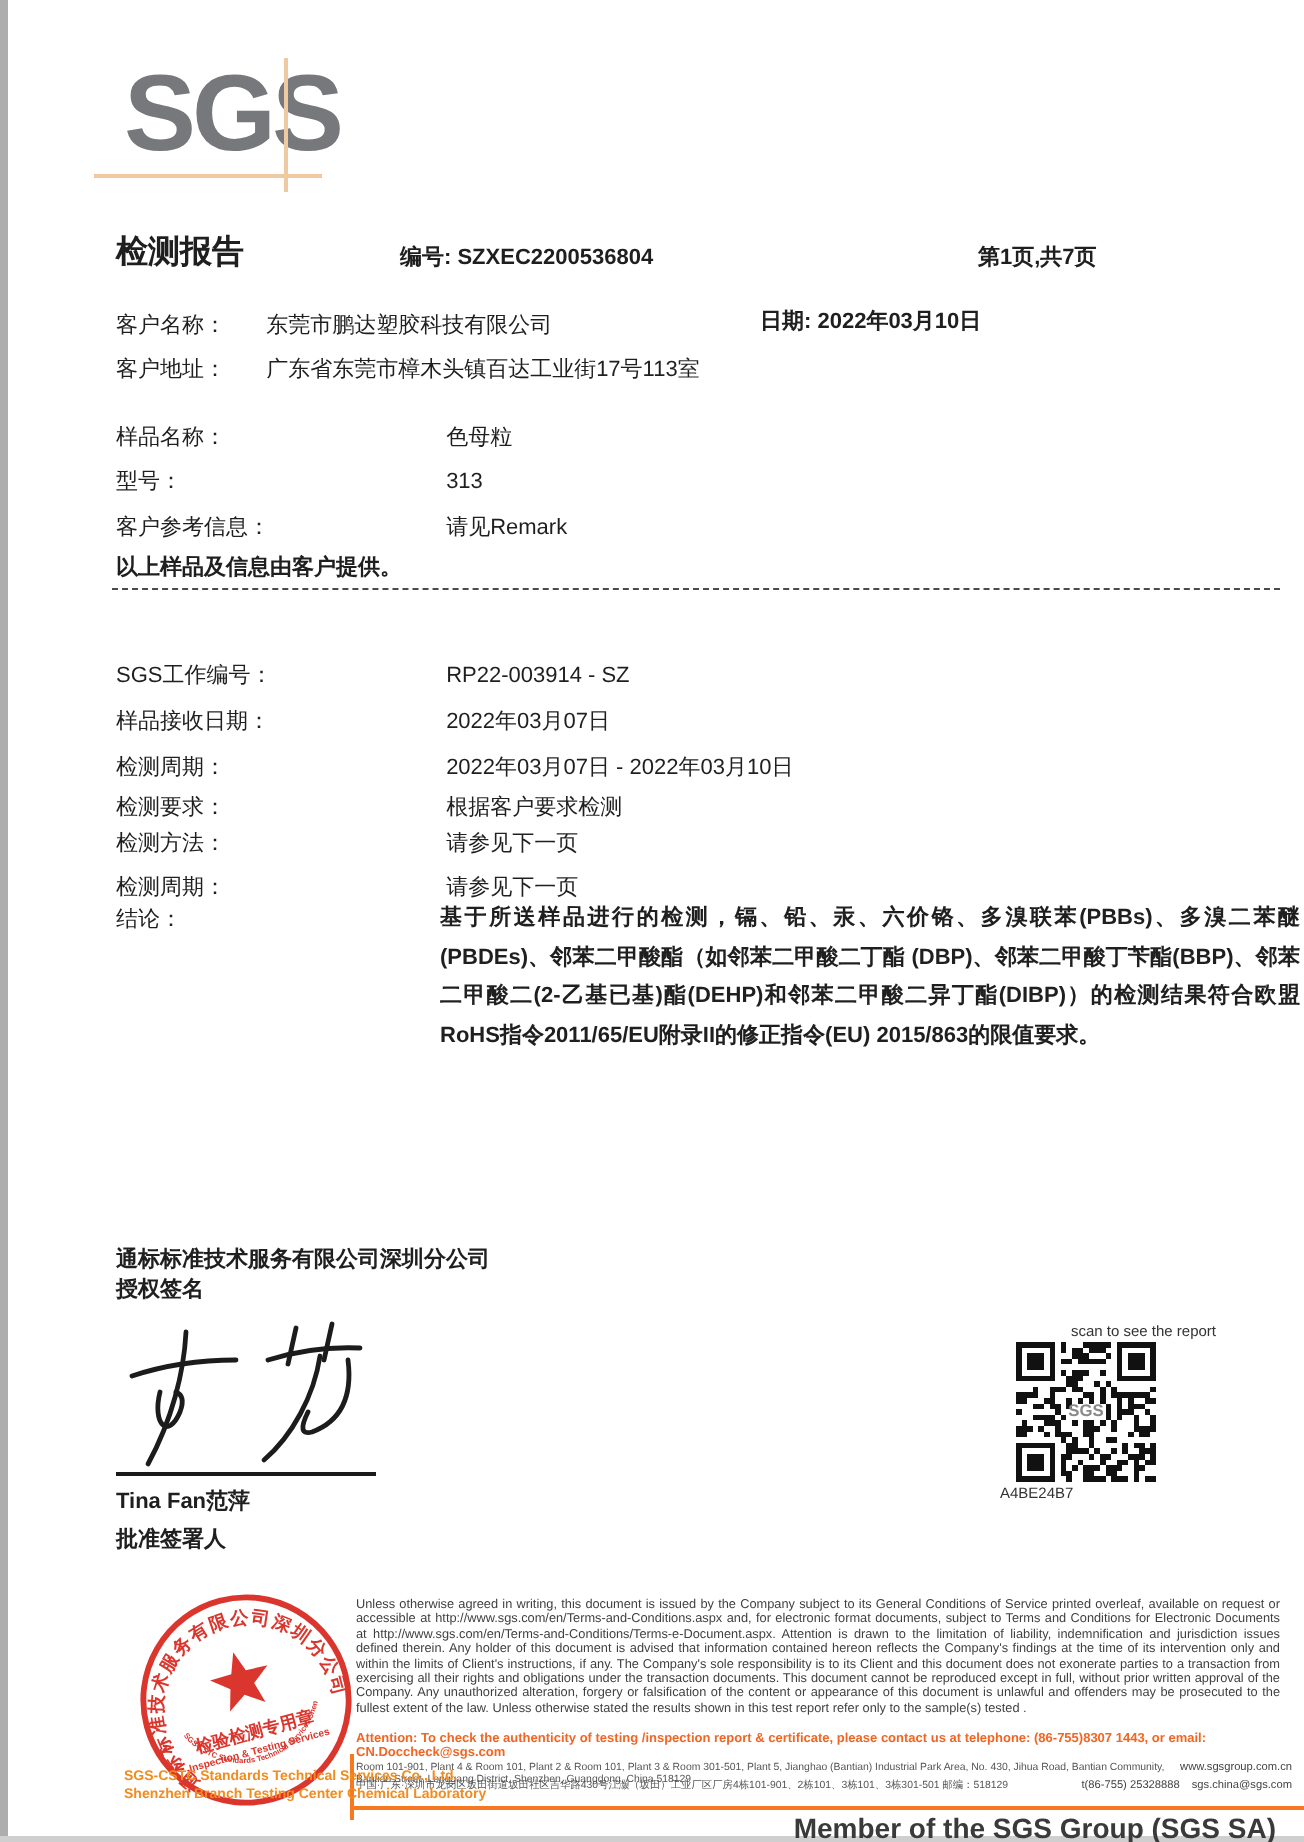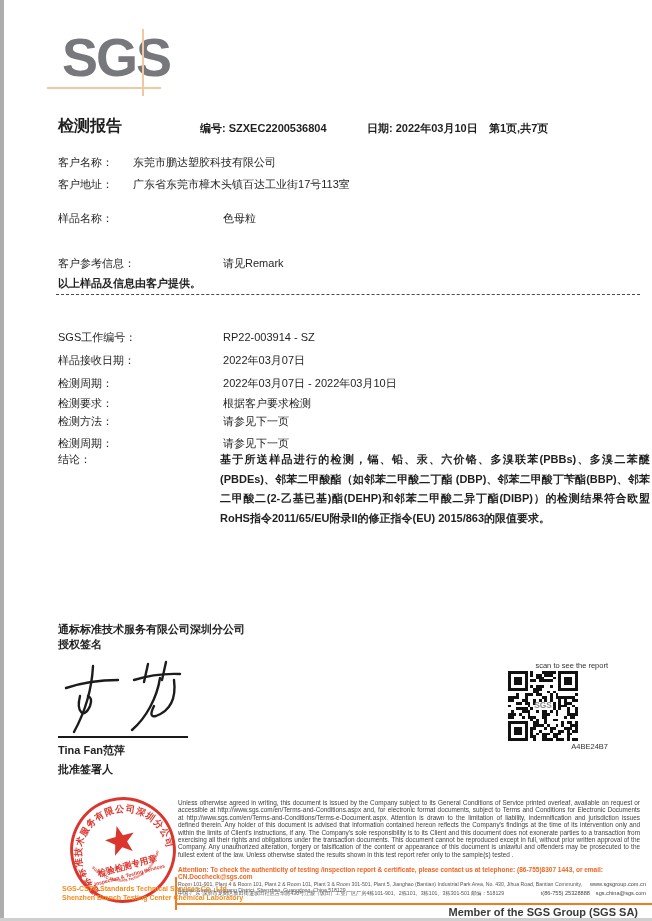--- a/index.html
+++ b/index.html
@@ -12,21 +12,21 @@
   .edge-bottom{position:absolute;left:0;bottom:0;width:652px;height:3px;background:#cfcfcf;}
 
   
   .logo{position:absolute;left:62px;top:30px;font-size:54px;font-weight:800;
         color:#77787b;letter-spacing:-2px;line-height:1;font-family:"Liberation Sans","DejaVu Sans",sans-serif;}
   .accent-h{position:absolute;left:47px;top:87px;width:114px;height:2px;background:#eec9a1;}
   .accent-v{position:absolute;left:142px;top:29px;width:2px;height:67px;background:#eec9a1;}
 
   .doc-title{position:absolute;left:58px;top:116px;font-size:16px;font-weight:700;}
   .hdr-meta{position:absolute;top:121px;font-size:11px;font-weight:600;white-space:nowrap;}
-  .hdr-no{left:200px;} .hdr-date{left:367px;} .hdr-page{left:489px;}
+  .hdr-no{left:200px;} .hdr-date{left:380px;margin-top:32px;} .hdr-page{left:489px;}
 
   
   .row{position:absolute;left:58px;font-size:11px;font-weight:400;white-space:nowrap;}
   .row .lbl{display:inline-block;}
   .lblw-72 .lbl{width:72px;}
   .lblw-162 .lbl{width:162px;}
   .note{position:absolute;left:58px;font-size:11px;font-weight:600;}
   .dashes{position:absolute;left:56px;top:294px;width:584px;border-top:1.5px dashed #4a4a4a;}
 
   .conclusion-text{position:absolute;left:220px;top:450px;width:430px;font-size:11px;
@@ -36,38 +36,38 @@
   .sig-company{position:absolute;left:58px;top:622px;font-size:11px;font-weight:600;}
   .sig-auth{position:absolute;left:58px;top:637px;font-size:11px;font-weight:600;text-align:right;}
   .sig-svg{position:absolute;left:60px;top:656px;}
   .sig-line{position:absolute;left:58px;top:736px;width:130px;border-top:2px solid #1a1a1a;}
   .sig-name{position:absolute;left:58px;top:743px;font-size:11px;font-weight:600;}
   .sig-role{position:absolute;left:58px;top:762px;font-size:11px;font-weight:600;}
 
   
   .qr-caption{position:absolute;left:478px;top:661px;width:130px;text-align:right;font-size:7.5px;color:#333;}
   .qr-box{position:absolute;left:508px;top:671px;width:70px;height:70px;}
-  .qr-code-id{position:absolute;left:478px;top:742px;width:130px;text-align:right;font-size:7.5px;color:#333;}
+  .qr-code-id{position:absolute;left:500px;top:742px;width:130px;text-align:left;font-size:7.5px;color:#333;}
 
   
   .stamp{position:absolute;left:68px;top:795px;width:110px;height:110px;transform:rotate(-15deg);opacity:.92;}
   .lab-lines{position:absolute;left:62px;top:884px;width:210px;font-size:7px;line-height:9px;
         color:#f28c1e;font-weight:600;z-index:1;}
   .disclaimer{position:absolute;left:178px;top:799px;width:462px;font-size:6.4px;line-height:7.4px;
         color:#3f3f3f;text-align:justify;font-weight:500;}
   .attention{position:absolute;left:178px;top:866px;width:462px;font-size:6.5px;line-height:7.4px;
         color:#f26522;font-weight:700;}
   .addr-row{position:absolute;left:178px;width:468px;display:flex;align-items:flex-start;gap:6px;
         font-size:5.2px;color:#555;line-height:6.4px;}
   .addr-en{top:881px;} .addr-cn{top:890px;}
   .addr-main{flex:1;}
   .addr-side{white-space:nowrap;font-size:5.6px;color:#444;}
   .foot-vline{position:absolute;left:175px;top:877px;width:2px;height:33px;background:#f47920;}
   .foot-hline{position:absolute;left:175px;top:903px;width:477px;height:2px;background:#f47920;}
-  .member{position:absolute;right:14px;top:906px;font-size:11px;color:#3a3a3a;font-weight:600;padding-left:13px;}
+  .member{position:absolute;right:14px;top:906px;font-size:14px;color:#3a3a3a;font-weight:600;padding-left:13px;}
 </style>
 </head>
 <body>
 
 <div class="page">
   <div class="edge-left"></div>
   <div class="edge-bottom"></div>
 
   <div class="logo">SGS</div>
   <div class="accent-h"></div>
@@ -83,20 +83,24 @@
     <span>东莞市鹏达塑胶科技有限公司</span>
   </div>
   <div class="row lblw-72" style="top:177px">
     <span class="lbl">客户地址：</span>
     <span>广东省东莞市樟木头镇百达工业街17号113室</span>
   </div>
 
   <div class="row lblw-162" style="top:211px">
     <span class="lbl">样品名称：</span>
     <span>色母粒</span>
+  </div>
+  <div class="row lblw-162" style="top:233px">
+    <span class="lbl">型号：</span>
+    <span>313</span>
   </div>
   <div class="row lblw-162" style="top:256px">
     <span class="lbl">客户参考信息：</span>
     <span>请见Remark</span>
   </div>
   <div class="note" style="top:276px">以上样品及信息由客户提供。</div>
 
   <div class="dashes"></div>
 
   <div class="row lblw-162" style="top:330px">

